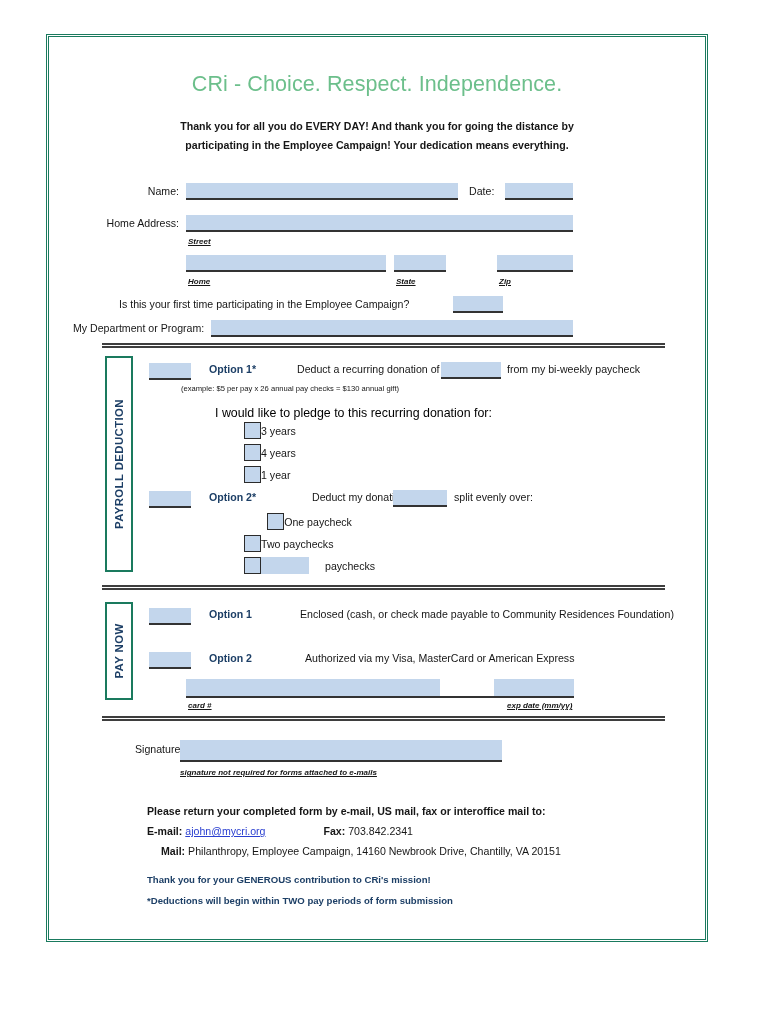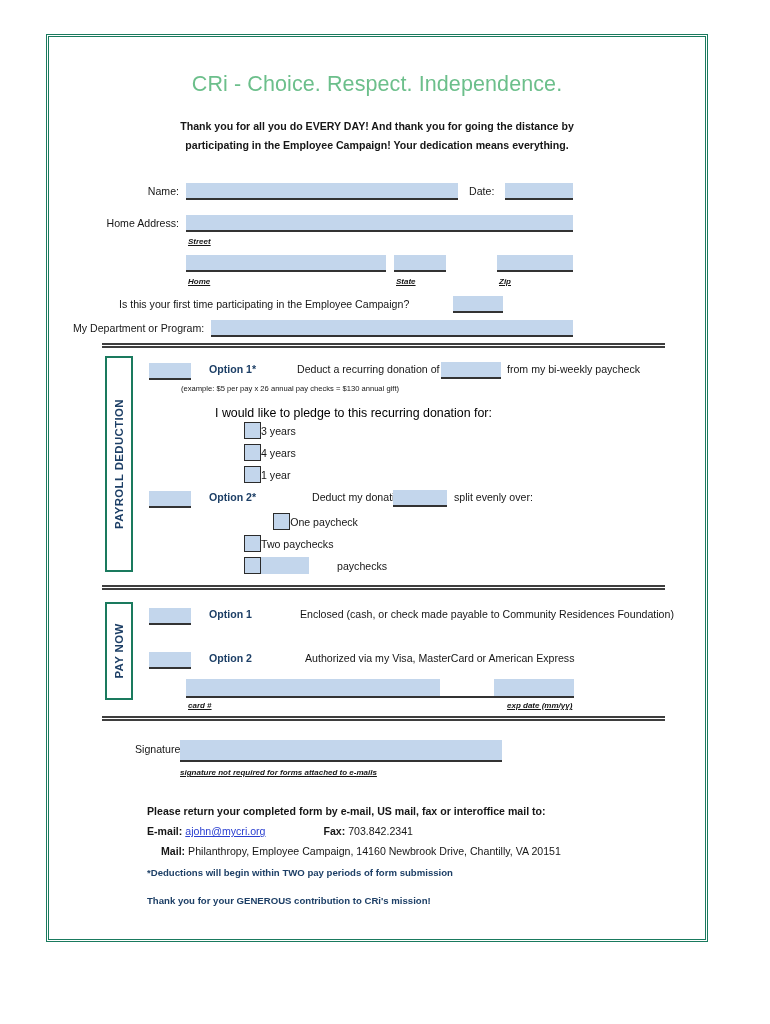--- a/index.html
+++ b/index.html
@@ -199,21 +199,21 @@
     </div>
 
     <div style="position:absolute;left:195px;top:475px;">
       <div style="height:22px;text-align:center;">
         <span class="cbx"></span><span class="lbl">One paycheck</span>
       </div>
       <div style="height:22px;">
         <span class="cbx"></span><span class="lbl">Two paychecks</span>
       </div>
       <div style="height:22px;">
-        <span class="cbx"></span><span class="fld nb" style="width:48px;height:17px;vertical-align:middle;"></span><span class="lbl" style="padding-left:28px;">paychecks</span>
+        <span class="cbx"></span><span class="fld nb" style="width:48px;height:17px;vertical-align:middle;"></span><span class="lbl" style="padding-left:16px;">paychecks</span>
       </div>
     </div>
 
     <div class="divider" style="left:53px;top:548px;width:563px;"></div>
 
     <div class="sidebox" style="left:56px;top:565px;width:28px;height:98px;">
       <span>PAY NOW</span>
     </div>
 
     <div class="row" style="left:0px;top:571px;width:100%;">
@@ -253,18 +253,18 @@
         <span style="display:inline-block;width:52px;"></span>
         <span style="font-weight:bold;">Fax:</span>
         <span>703.842.2341</span>
       </div>
 
       <div style="margin-top:8px;font-size:10.6px;color:#161616;padding-left:14px;">
         <span style="font-weight:bold;">Mail:</span>
         <span>Philanthropy, Employee Campaign, 14160 Newbrook Drive, Chantilly, VA 20151</span>
       </div>
 
+      <div class="navy" style="margin-top:17px;">Thank you for your GENEROUS contribution to CRi's mission!</div>
       <div class="navy" style="margin-top:10px;">*Deductions will begin within TWO pay periods of form submission</div>
-      <div class="navy" style="margin-top:17px;">Thank you for your GENEROUS contribution to CRi's mission!</div>
     </div>
 
   </div>
 </div>
 
 </body></html>

